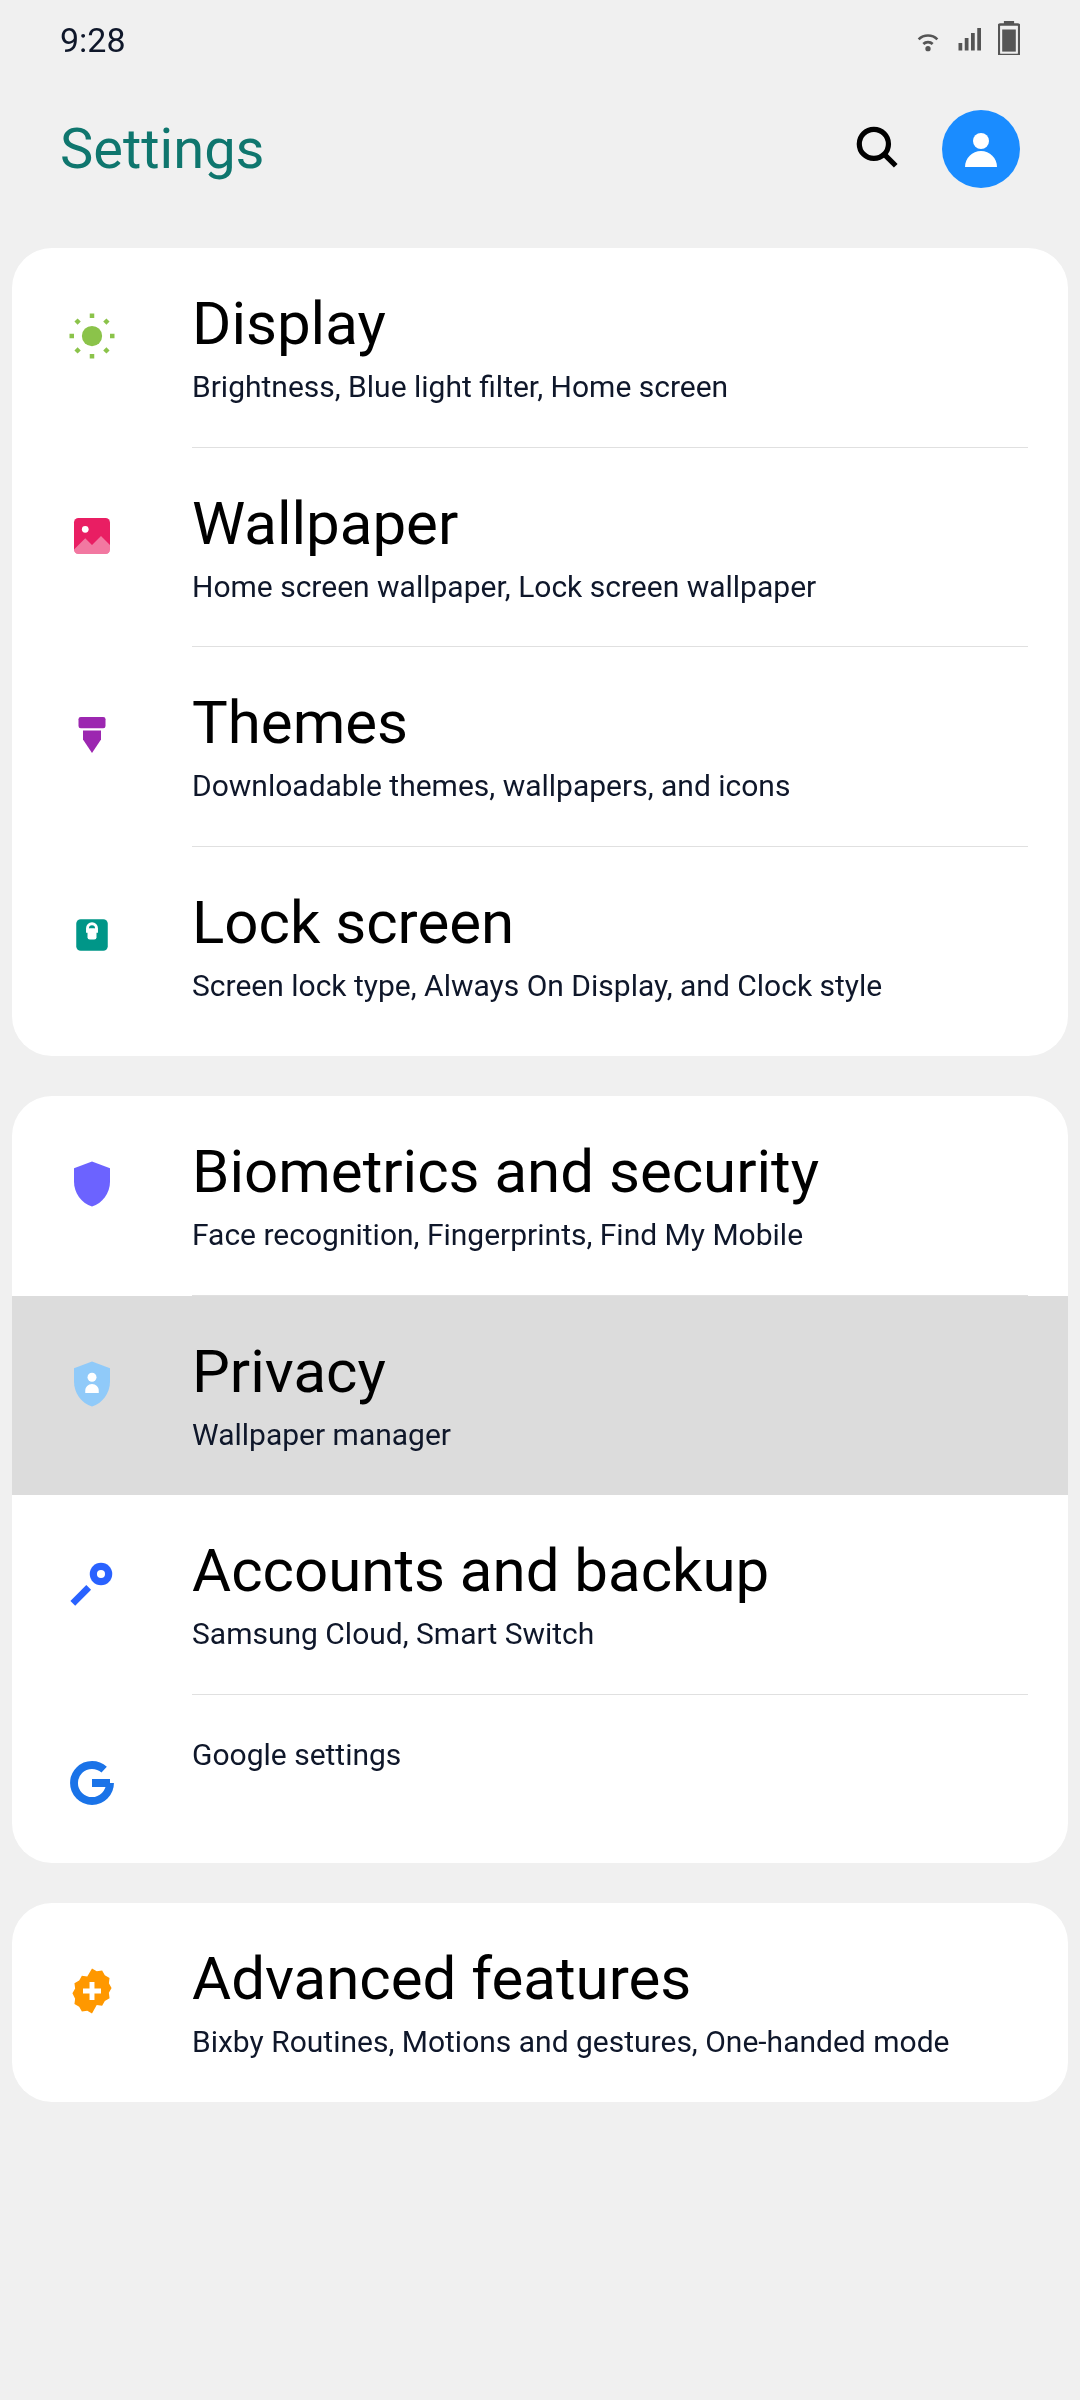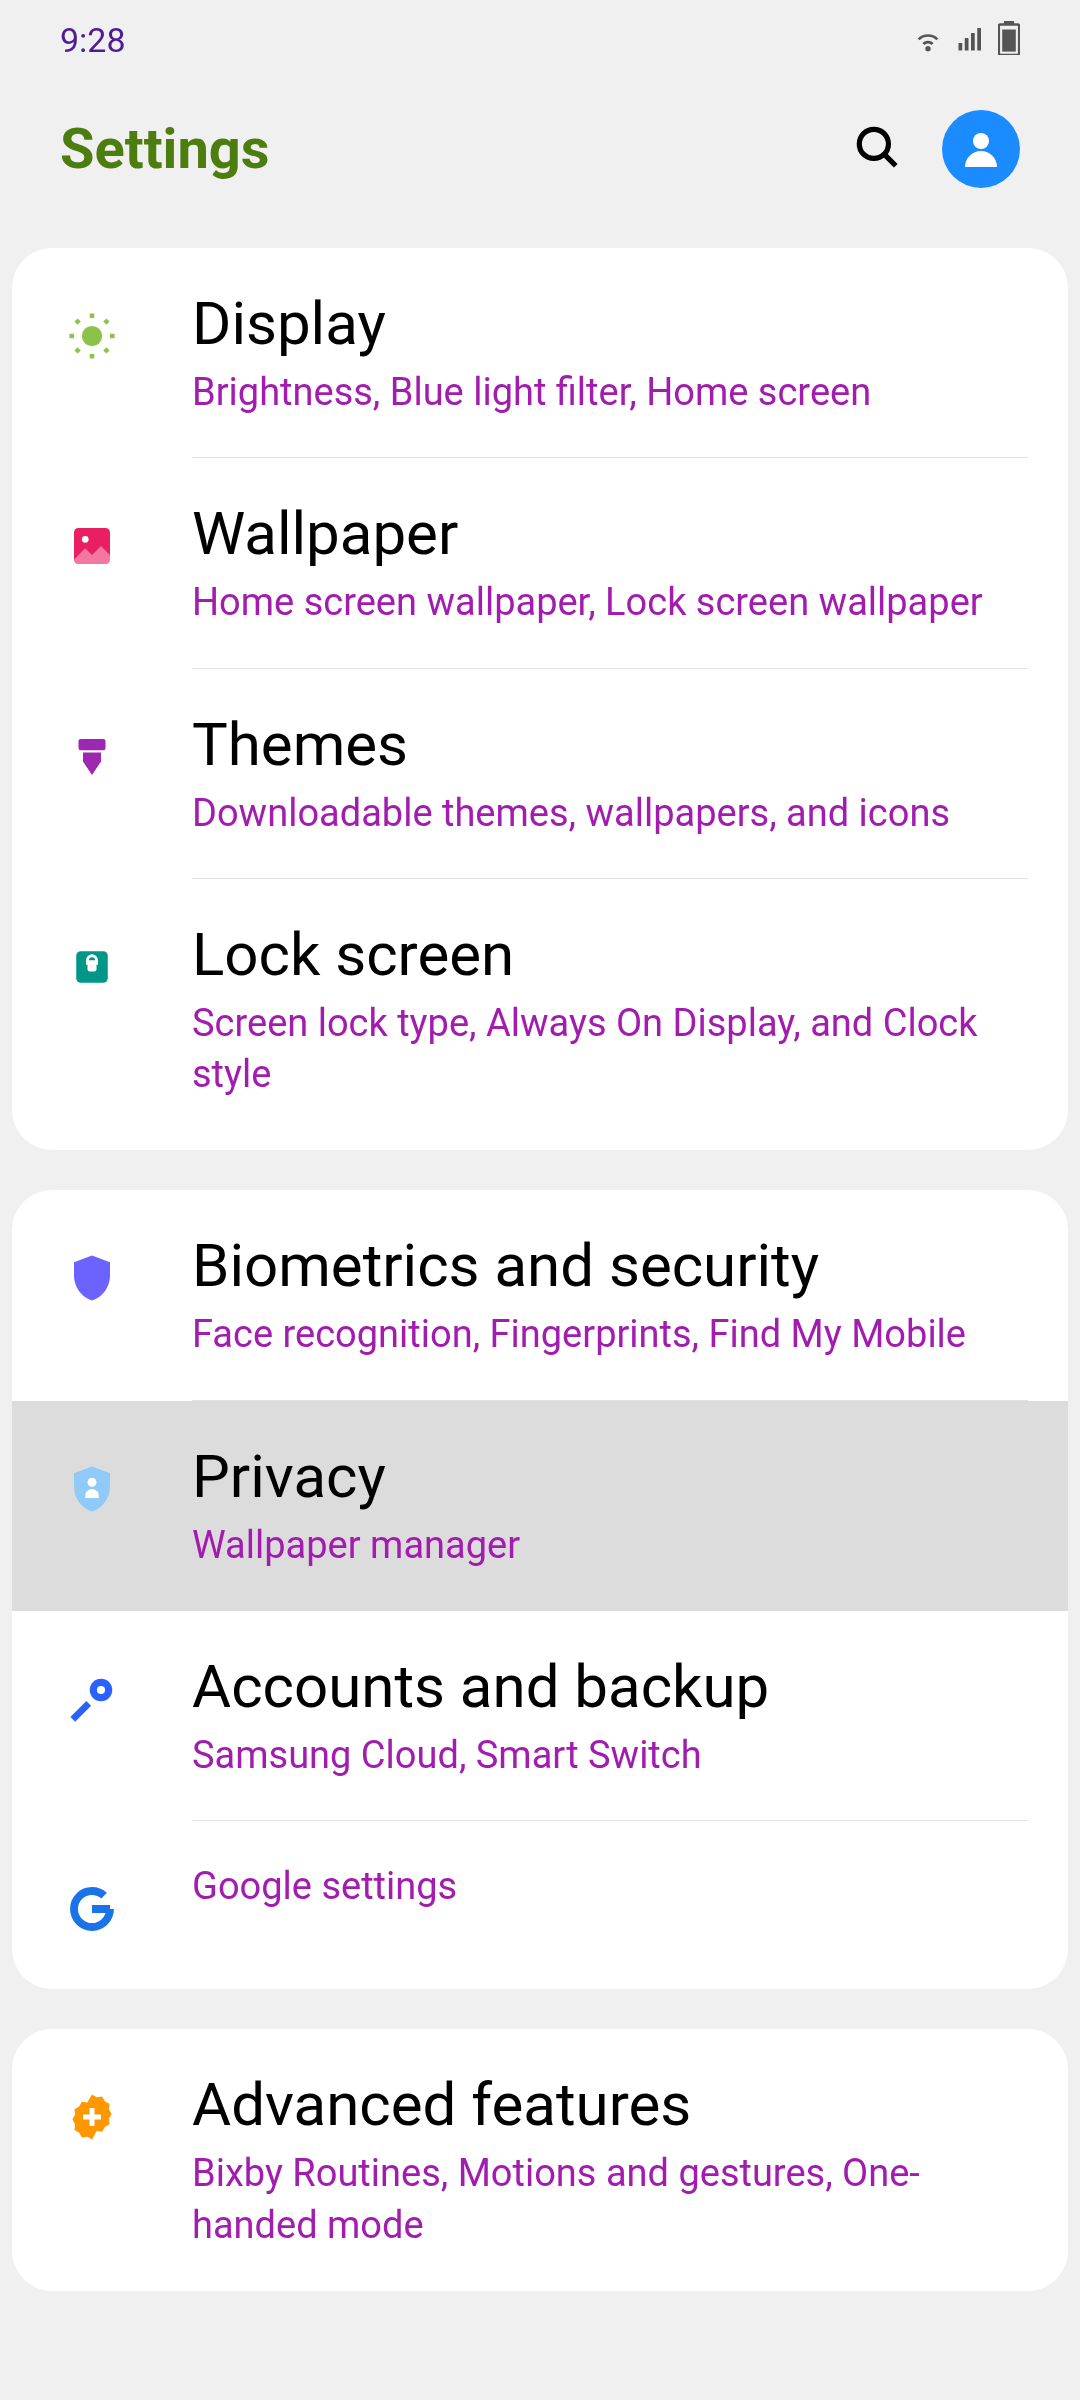--- a/index.html
+++ b/index.html
@@ -16,38 +16,38 @@
     }
     .status-bar {
       height: 80px;
       display: flex;
       align-items: center;
       justify-content: space-between;
       padding: 0 60px;
     }
     .status-time {
       font-size: 34px;
-      color: #4c1d95;
+      color: #0f172a;
       font-weight: 400;
     }
     .status-icons {
       display: flex;
       align-items: center;
       gap: 12px;
     }
     .header {
       display: flex;
       align-items: center;
       justify-content: space-between;
       padding: 30px 60px 60px 60px;
     }
     .header-title {
       font-size: 56px;
-      font-weight: 700;
-      color: #4d7c0f;
+      font-weight: 400;
+      color: #0f766e;
     }
     .header-actions {
       display: flex;
       align-items: center;
       gap: 40px;
     }
     .search-icon svg {
       width: 50px;
       height: 50px;
     }
@@ -104,22 +104,22 @@
       margin-left: 70px;
       flex: 1;
     }
     .list-title {
       font-size: 60px;
       color: #000;
       font-weight: 400;
       margin-bottom: 8px;
     }
     .list-subtitle {
-      font-size: 38px;
-      color: #a21caf;
+      font-size: 30px;
+      color: #0f172a;
       font-weight: 400;
       line-height: 1.35;
     }
     .icon-brightness { color: #8bc34a; }
     .icon-wallpaper { color: #e91e63; }
     .icon-themes { color: #9c27b0; }
     .icon-lock { color: #009688; }
     .icon-security { color: #6c63ff; }
     .icon-privacy { color: #90caf9; }
     .icon-location { color: #4caf50; }

